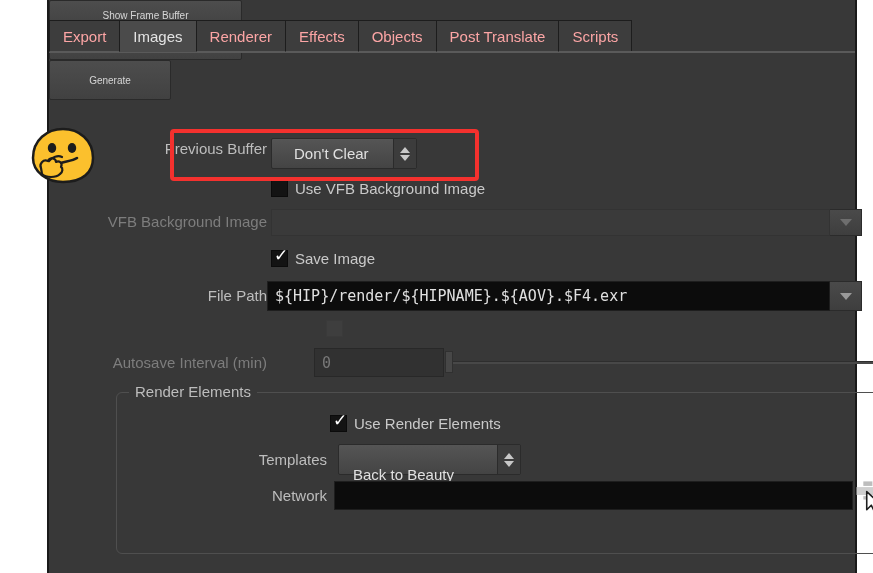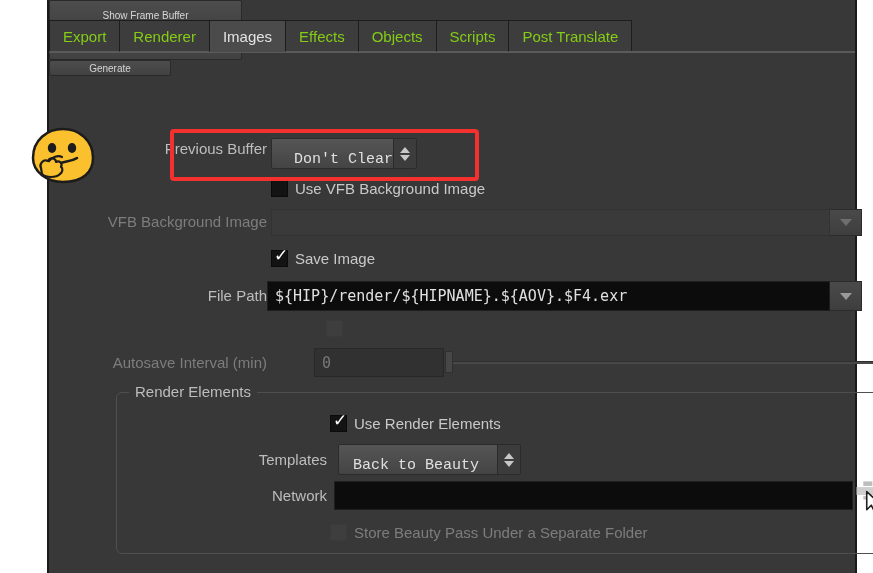--- a/index.html
+++ b/index.html
@@ -37,21 +37,21 @@
     width: 100%;
     display: flex;
     align-items: flex-end;
     border-bottom: 1px solid #5a5a5a;
     box-sizing: border-box;
   }
   .tab {
     height: 32px;
     line-height: 32px;
     padding: 0 13px;
-    color: #84cc16;
+    color: #fca5a5;
     font-size: 15px;
     background: #3d3d3d;
     border: 1px solid #1d1d1d;
     border-bottom: 1px solid #5a5a5a;
     margin-right: -1px;
     white-space: nowrap;
     box-sizing: border-box;
     cursor: pointer;
   }
   .tab.selected {
@@ -94,24 +94,23 @@
     align-items: center;
     justify-content: center;
   }
 
   
   .combo {
     background: linear-gradient(#555555, #444444);
     border: 1px solid #2b2b2b;
     border-radius: 2px;
     display: flex;
-    align-items: flex-end;
-    box-sizing: border-box;
-    cursor: pointer;
-    font-family: Liberation Mono, monospace;
+    align-items: center;
+    box-sizing: border-box;
+    cursor: pointer;
   }
   .combo .cval {
     flex: 1;
     color: #e0e0e0;
     font-size: 15px;
     padding-left: 22px;
     white-space: nowrap;
     overflow: hidden;
   }
   .combo .spin {
@@ -286,26 +285,26 @@
     height: 64px;
   }
 </style>
 </head>
 <body>
 
 <div id="panel">
 
   <div id="tabbar">
     <div class="tab">Export</div>
+    <div class="tab selected">Images</div>
     <div class="tab">Renderer</div>
-    <div class="tab selected">Images</div>
     <div class="tab">Effects</div>
     <div class="tab">Objects</div>
+    <div class="tab">Post Translate</div>
     <div class="tab">Scripts</div>
-    <div class="tab">Post Translate</div>
     <div id="tab-filler"></div>
   </div>
 
   <div class="btn" style="left:222px; top:61px; width:193px; height:30px;">Show Frame Buffer</div>
 
   <div class="btn" style="left:222px; top:98px; width:193px; height:30px;">Reset VFB Position</div>
 
   <div class="row" style="left:0px; top:140px; width:218px;">
     <div class="lbl" style="width:100%;">Previous Buffer</div>
   </div>
@@ -387,39 +386,35 @@
   <div class="row" style="left:60px; top:451px; width:218px;">
     <div class="lbl" style="width:100%;">Templates</div>
   </div>
   <div class="combo" style="position:absolute; left:289px; top:444px; width:183px; height:31px;">
     <div class="cval" style="padding-left:14px;margin-top:30px;">Back to Beauty</div>
     <div class="spin">
       <div class="up"></div>
         <div class="dn"></div>
     </div>
   </div>
-  <div class="btn" style="left:495px; top:443px; width:122px; height:16px;">Generate</div>
+  <div class="btn" style="left:495px; top:443px; width:122px; height:40px;">Generate</div>
 
   <div class="row" style="left:60px; top:487px; width:218px;">
     <div class="lbl" style="width:100%;">Network</div>
   </div>
   <div class="field" style="position:absolute; left:285px; top:481px; width:519px; height:29px;"></div>
   <div class="pickicon" style="left:803px; top:478px;">
     <svg width="34" height="34" viewBox="0 0 30 30">
       <rect x="10" y="3" width="8" height="4" fill="#bdbdbd"></rect>
       <rect x="4" y="8" width="20" height="7" fill="#cfcfcf"></rect>
       <rect x="10" y="16" width="8" height="3" fill="#bdbdbd"></rect>
       <path d="M13 12 L13 28 L17 24 L20 30 L22.5 28.8 L19.5 23 L25 23 Z" fill="#ffffff" stroke="#1f1f1f" stroke-width="1.4" stroke-linejoin="round"></path>
     </svg>
   </div>
 
-  <div class="cbrow" style="left:281px; top:524px;">
-    <div class="cb disabled"></div>
-    <div class="cbtxt dim">Store Beauty Pass Under a Separate Folder</div>
-  </div>
 
   <div id="red-highlight"></div>
 
 </div>
 
 <div id="thinking-emoji">
   <svg width="72" height="64" viewBox="0 0 72 64">
 
     <path d="M6 34 C6 16 20 5 36 5 C52 5 66 16 66 34 C66 48 56 58 36 58 C20 58 6 48 6 34 Z" fill="#fbc02d" stroke="#1c1c1c" stroke-width="2.5"></path>
 

